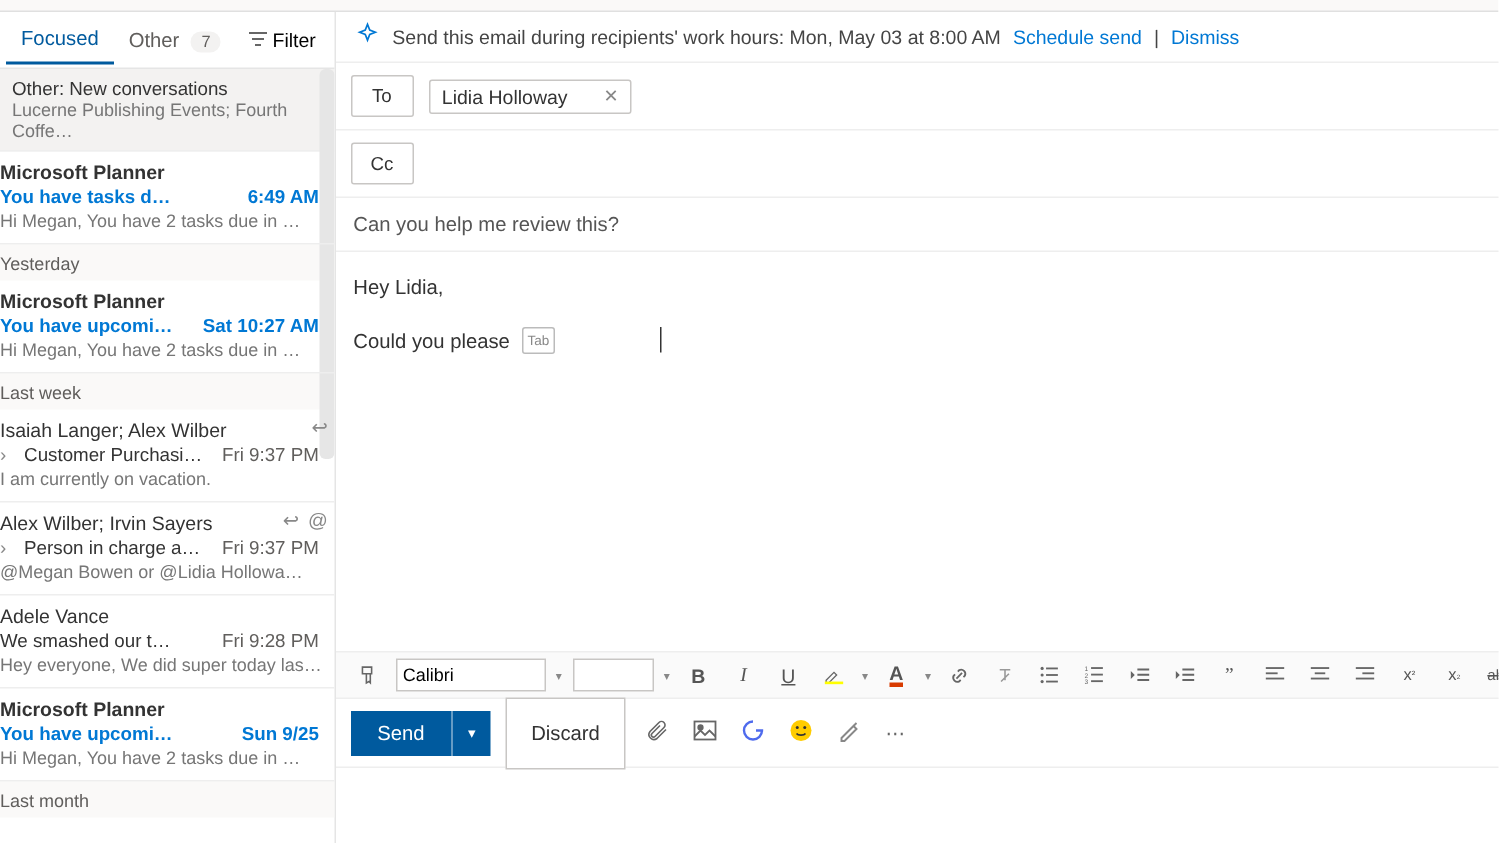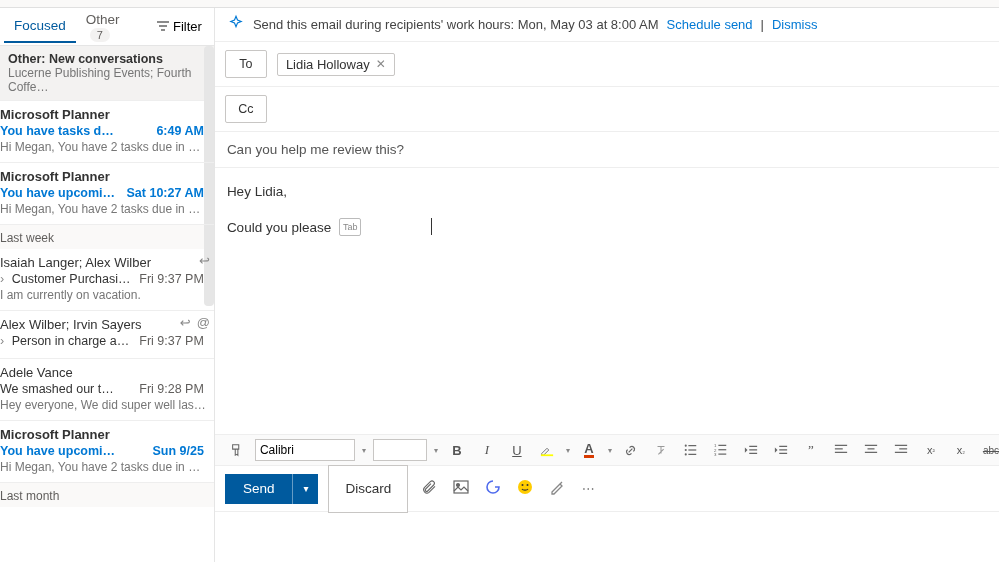--- a/index.html
+++ b/index.html
@@ -35,21 +35,21 @@
 
   
   .compose { flex: 1; display: flex; flex-direction: column; position: relative; background: #fff; }
 
   .info-bar { display: flex; align-items: center; gap: 8px; padding: 6px 12px; color: #444; font-size: 13px; border-bottom: 1px solid #eee; }
   .info-bar .sparkle { color: #0078d4; }
   .info-bar a { color: #0078d4; text-decoration: none; cursor: pointer; }
 
   .addr-row { display: flex; align-items: center; padding: 8px 10px; border-bottom: 1px solid #eee; gap: 10px; min-height: 44px; }
   .addr-btn { width: 42px; height: 28px; border: 1px solid #c8c6c4; background: #fff; font-size: 12.5px; color: #333; border-radius: 2px; cursor: pointer; }
-  .chip { display: inline-flex; align-items: center; padding: 3px 8px; border: 1px solid #c8c6c4; border-radius: 2px; font-size: 13px; color: #333; gap: 6px; cursor: default; }
+  .chip { display: inline-flex; align-items: center; padding: 3px 8px; border: 1px solid #c8c6c4; border-radius: 2px; font-size: 13px; color: #333; gap: 24px; cursor: default; }
   .chip .x { color: #888; cursor: pointer; font-size: 12px; }
 
   .subject-row { padding: 10px 12px; border-bottom: 1px solid #eee; font-size: 13.5px; color: #555; }
 
   .body-area { flex: 1; padding: 12px; font-size: 13.5px; color: #333; line-height: 1.8; position: relative; }
   .tab-hint { display: inline-block; border: 1px solid #bbb; color: #888; font-size: 9px; padding: 0 3px; border-radius: 2px; margin-left: 4px; vertical-align: 2px; }
   .cursor-beam { position: absolute; width: 1px; height: 17px; background: #333; }
 
   
   .fmt-toolbar { display: flex; align-items: center; gap: 6px; padding: 4px 10px; border-top: 1px solid #eee; border-bottom: 1px solid #eee; background: #fafafa; height: 32px; }
@@ -90,33 +90,34 @@
             </svg>
         </span>
         <span>Filter</span>
       </div>
     </div>
 
     <div class="msg-list">
       <div class="scrollbar-fake"></div>
 
       <div class="other-new">
-        <div class="l1" style="font-weight:700;font-size:12.5px;">Other: New conversations</div>
+        <div class="l1" style="font-weight:400;font-size:12.5px;">Other: New conversations</div>
         <div class="l3" style="color:#767676;font-size:12px;">Lucerne Publishing Events; Fourth Coffe…</div>
       </div>
 
       <div class="msg-item unread">
         <div class="l1">Microsoft Planner</div>
         <div class="l2">
             <span class="subj truncate">You have tasks due today!</span>
             <span class="right-time">6:49 AM</span>
           </div>
         <div class="l3">Hi Megan, You have 2 tasks due in …</div>
       </div>
 
+      <div class="group-header">Yesterday</div>
 
       <div class="msg-item unread">
         <div class="l1">Microsoft Planner</div>
         <div class="l2">
             <span class="subj truncate">You have upcoming t…</span>
             <span class="right-time">Sat 10:27 AM</span>
           </div>
         <div class="l3">Hi Megan, You have 2 tasks due in …</div>
       </div>
 
@@ -139,29 +140,30 @@
         <div class="item-icons">
             <span>↩</span>
             <span>@</span>
           </div>
         <div class="l1">Alex Wilber; Irvin Sayers</div>
         <div class="l2">
             <span style="color:#888;">› </span>
             <span class="subj truncate">Person in charge at N…</span>
             <span class="right-time">Fri 9:37 PM</span>
           </div>
+        <div class="l3">@Megan Bowen or @Lidia Hollowa…</div>
       </div>
 
       <div class="msg-item">
         <div class="l1">Adele Vance</div>
         <div class="l2">
             <span class="subj truncate">We smashed our targets…</span>
             <span class="right-time">Fri 9:28 PM</span>
           </div>
-        <div class="l3">Hey everyone, We did super well las…</div>
+        <div class="l3">Hey everyone, We did super today las…</div>
       </div>
 
       <div class="msg-item unread">
         <div class="l1">Microsoft Planner</div>
         <div class="l2">
             <span class="subj truncate">You have upcoming task…</span>
             <span class="right-time">Sun 9/25</span>
           </div>
         <div class="l3">Hi Megan, You have 2 tasks due in …</div>
       </div>

